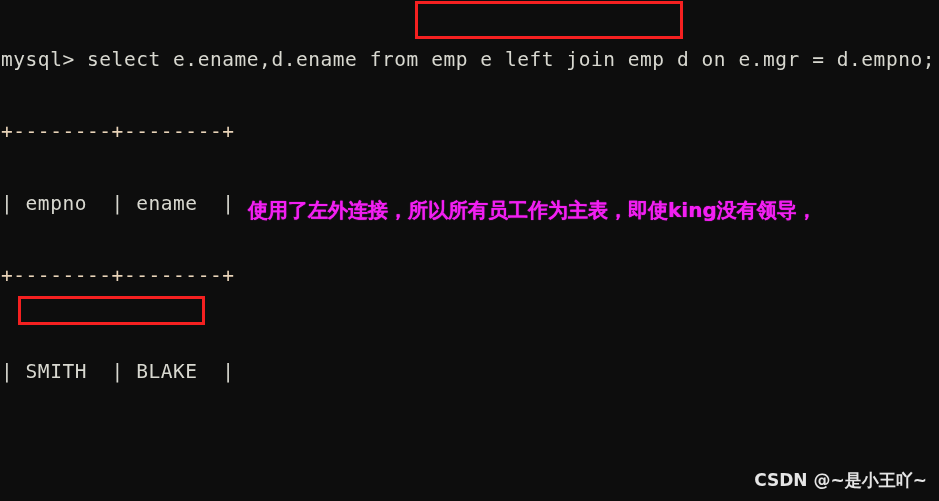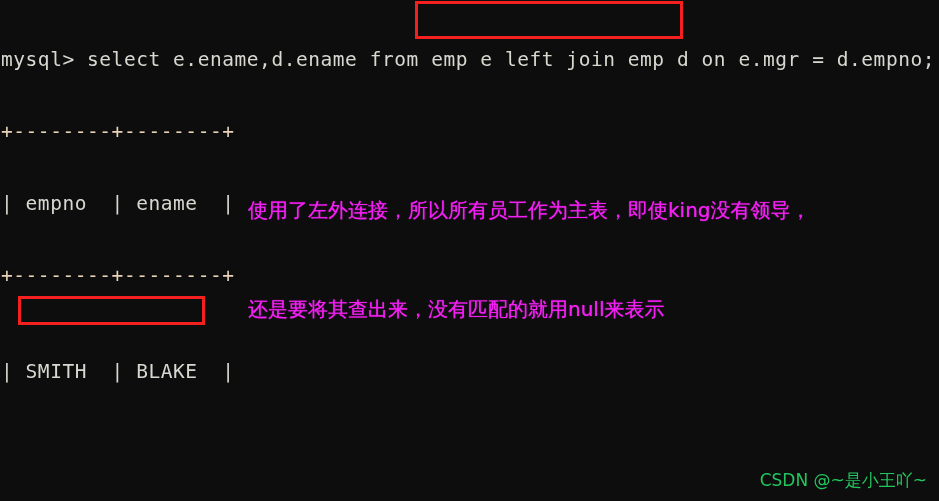--- a/index.html
+++ b/index.html
@@ -61,35 +61,36 @@
   }
 
   
   .annotation {
     position: absolute;
     left: 248px;
     top: 128px;
     color: #f21ff2;
     font-family: "DejaVu Sans", "Liberation Sans", sans-serif;
     font-size: 20px;
-    font-weight: 400;
+    font-weight: 700;
     line-height: 33px;
     white-space: pre;
     text-shadow: 0 0 1px #f21ff2;
   }
 
   
   .watermark {
     position: absolute;
     right: 12px;
     bottom: 9px;
-    color: #22c55e;
+    color: #e5e5e5;
     font-family: "DejaVu Sans", "Liberation Sans", sans-serif;
     font-size: 17px;
     white-space: pre;
+    font-weight: bold;
   }
 </style>
 </head>
 <body>
 
 <div id="screen">
 
   <div class="term">
     <div class="line prompt-line">mysql&gt; select e.ename,d.ename from emp e left join emp d on e.mgr = d.empno;</div>
     <div class="line border-line">+--------+--------+</div>
@@ -112,18 +113,17 @@
 
     
     
   </div>
 
   <div class="redbox" id="redbox-join"></div>
   <div class="redbox" id="redbox-kingnull"></div>
 
   <div class="annotation">
     <div>使用了左外连接，所以所有员工作为主表，即使king没有领导，</div>
-    <div>还是要将其查出来，没有匹配的就用null来表示</div>
   </div>
 
   <div class="watermark">CSDN @~是小王吖~</div>
 
 </div>
 
 </body></html>

